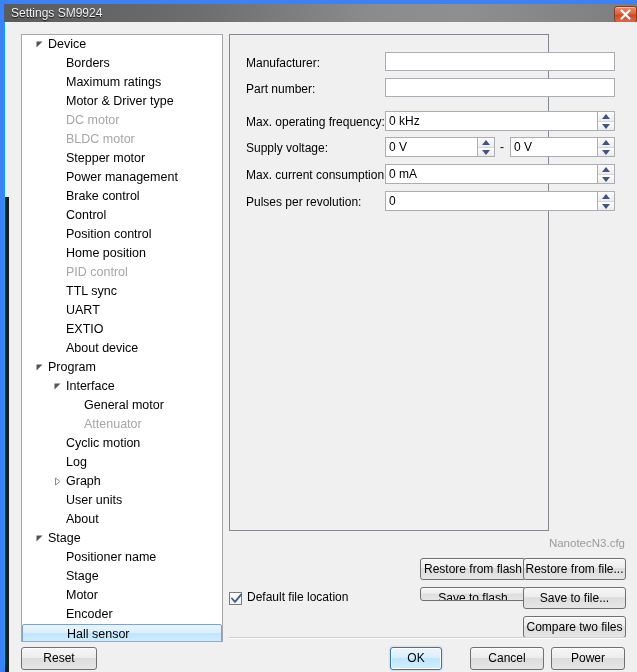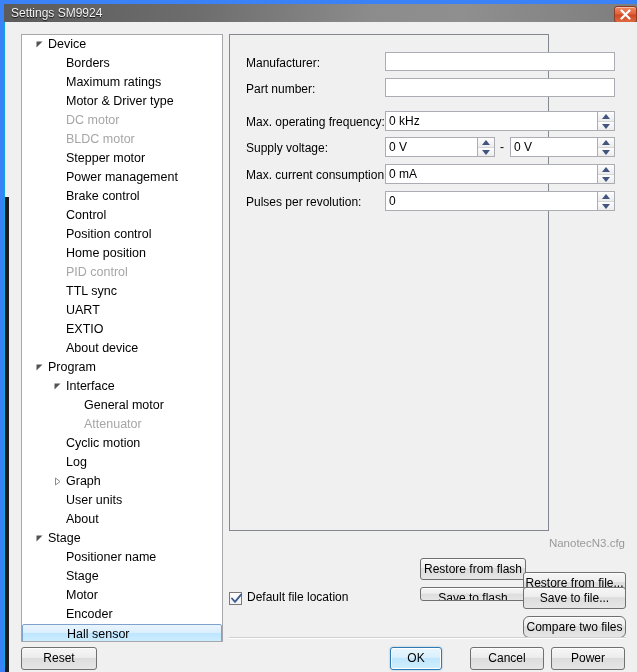--- a/index.html
+++ b/index.html
@@ -407,24 +407,24 @@
     <div id="cfg-name" style="left:430px; top:515px; width:190px;">NanotecN3.cfg</div>
 
     <div id="chk-default-location">
       <svg width="11" height="11" viewBox="0 0 11 11">
         <path d="M1 5.5 L4 8.8 L10 1.6" stroke="#3a5a90" stroke-width="1.8" fill="none" stroke-linecap="round" stroke-linejoin="round"></path>
       </svg>
     </div>
     <div id="chk-label">Default file location</div>
 
     <div class="btn" style="left:415px; top:536px; width:106px; height:22px; line-height:20px;">Restore from flash</div>
-    <div class="btn" style="left:518px; top:536px; width:103px; height:22px; line-height:20px;margin-top:14px;">Restore from file...</div>
+    <div class="btn" style="left:518px; top:536px; width:103px; height:22px; line-height:20px;">Restore from file...</div>
     <div class="btn" style="left:415px; top:565px; width:106px; height:14px; line-height:20px;">Save to flash</div>
     <div class="btn" style="left:518px; top:565px; width:103px; height:22px; line-height:20px;">Save to file...</div>
-    <div class="btn" style="left:518px; top:594px; width:103px; height:22px; line-height:20px;border-radius:6px;">Compare two files</div>
+    <div class="btn" style="left:518px; top:594px; width:103px; height:22px; line-height:20px;">Compare two files</div>
 
     <div class="hsep" style="left:224px; top:615px; width:397px;"></div>
 
     <div class="btn" style="left:16px; top:625px; width:76px; height:23px; line-height:21px;">Reset</div>
     <div class="btn default" style="left:385px; top:625px; width:52px; height:23px; line-height:21px;">OK</div>
     <div class="btn" style="left:465px; top:625px; width:74px; height:23px; line-height:21px;">Cancel</div>
     <div class="btn" style="left:546px; top:625px; width:74px; height:23px; line-height:21px;">Power</div>
 
     <div id="left-edge-strip"></div>
   </div>

